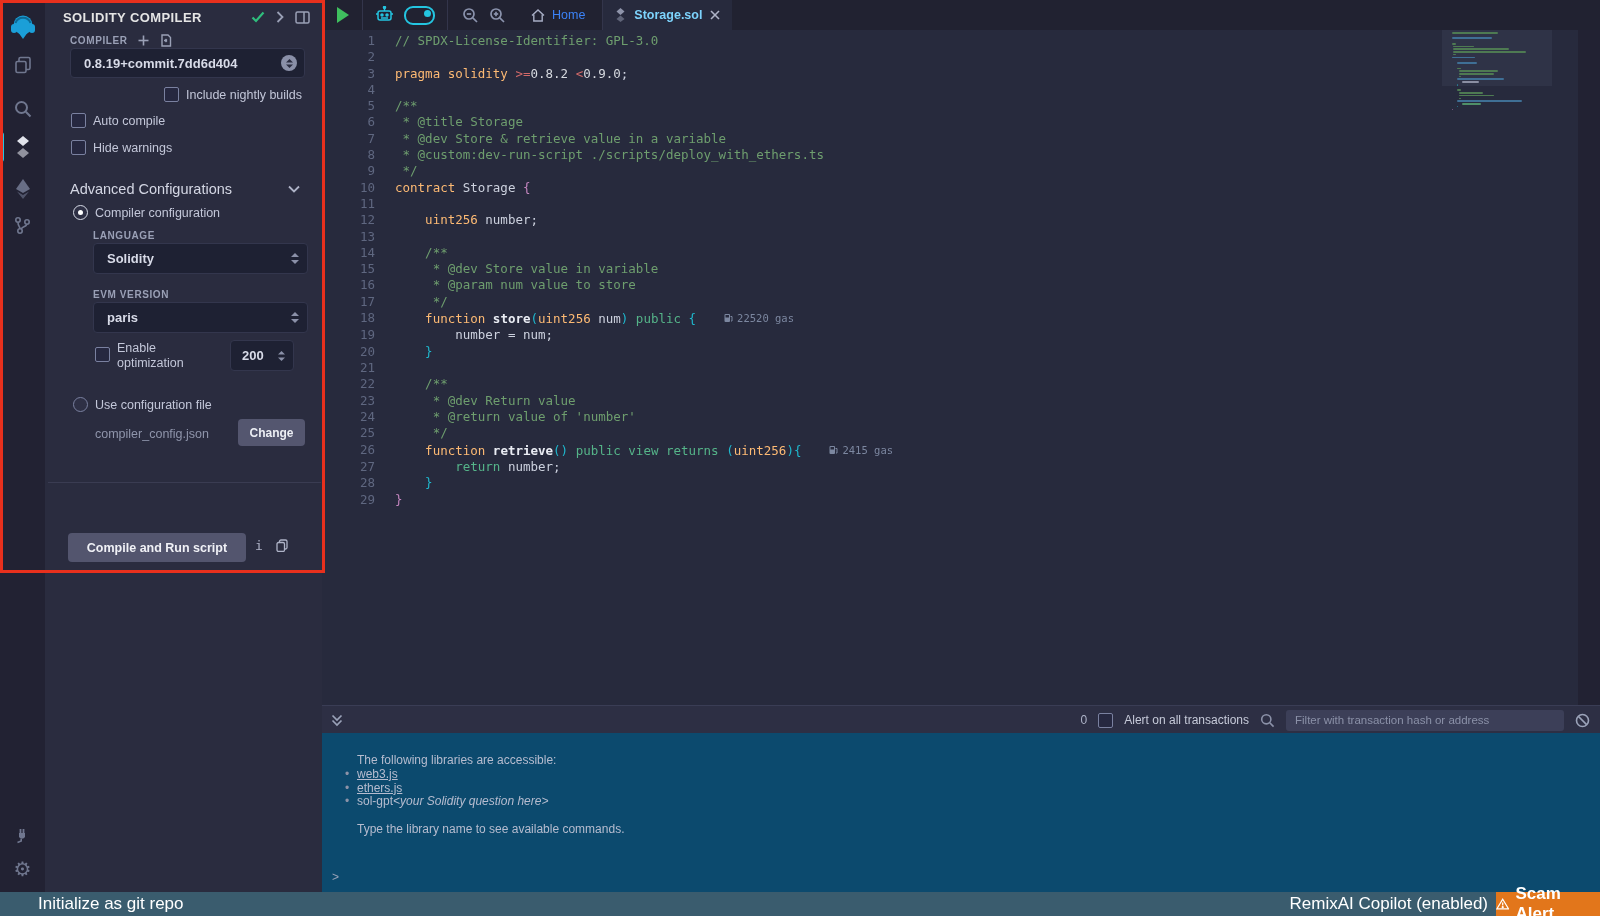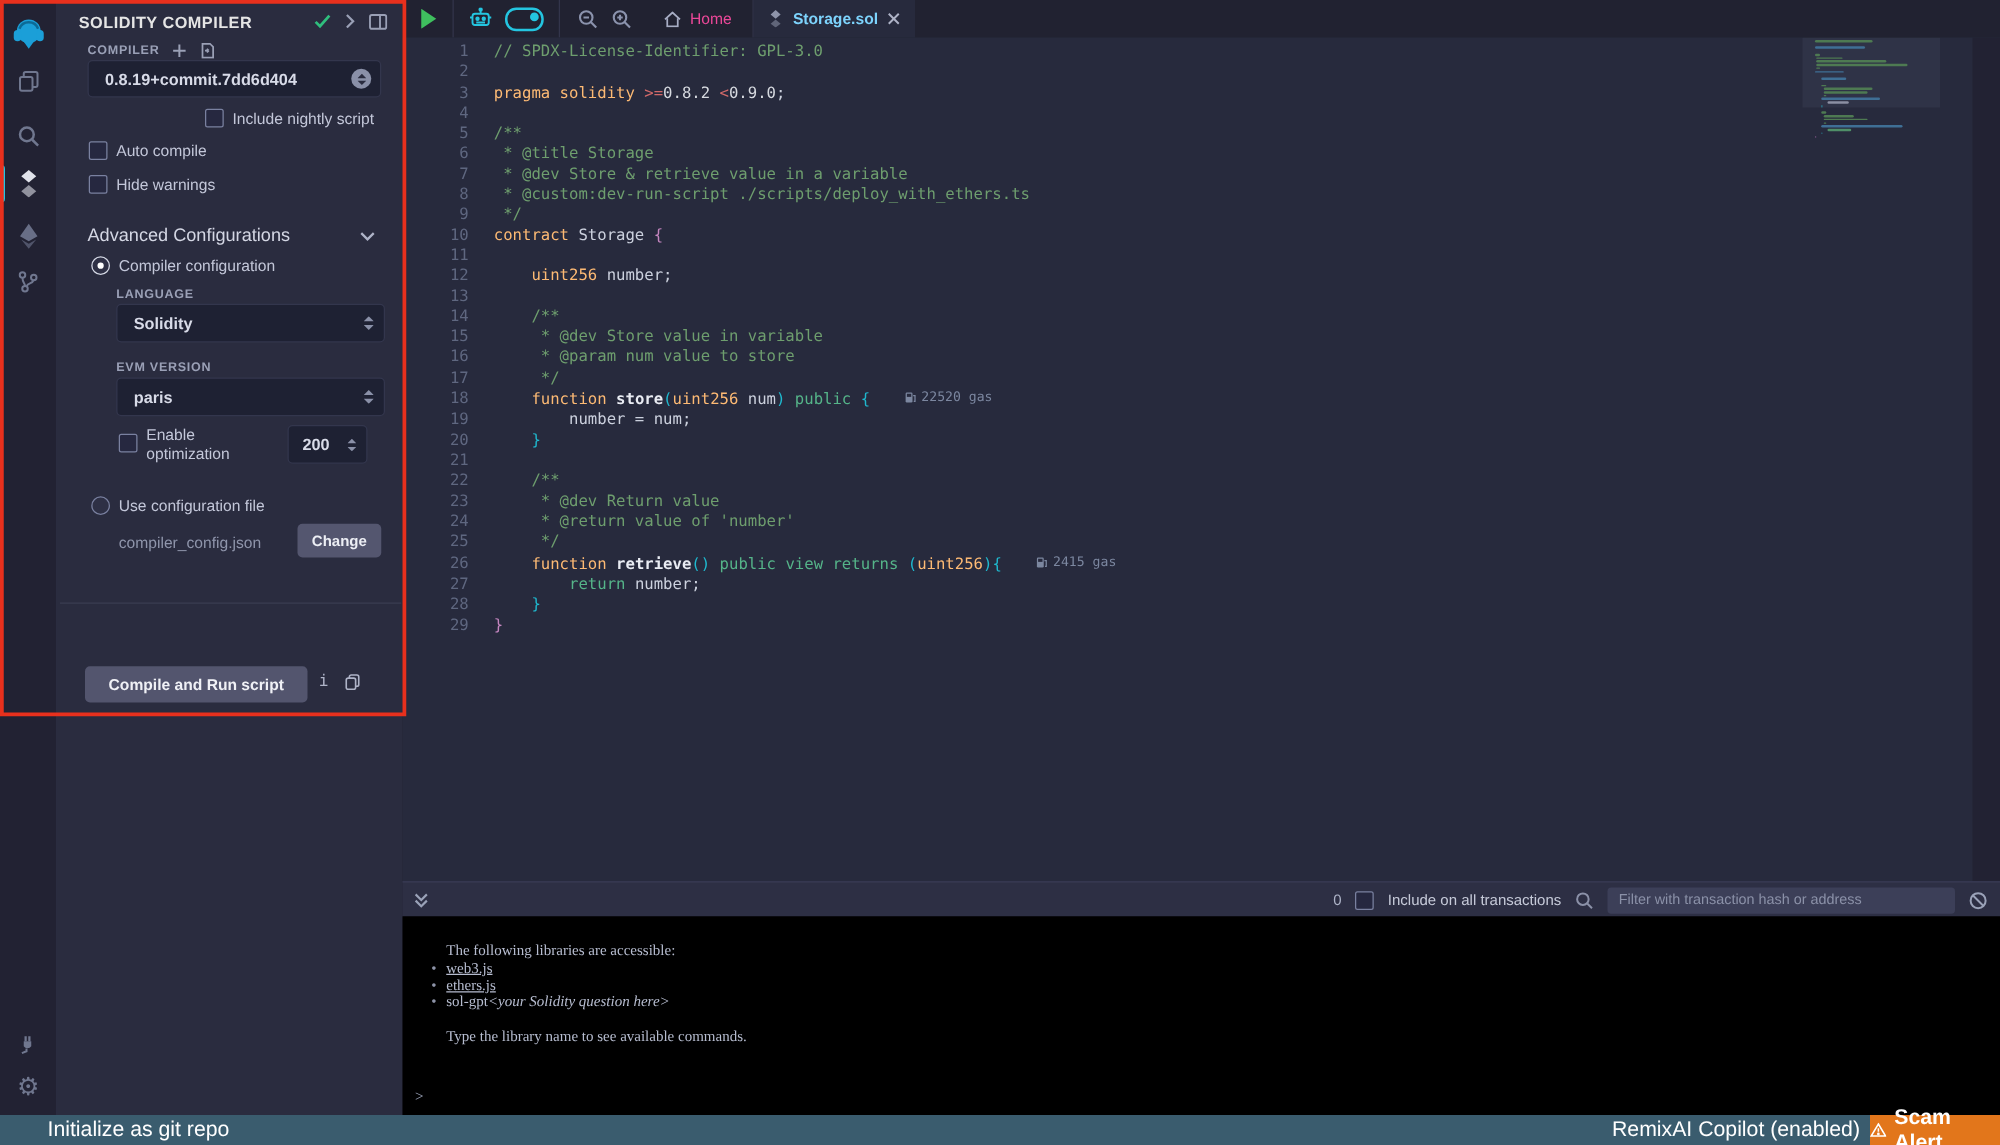--- a/index.html
+++ b/index.html
@@ -40,21 +40,21 @@
   .run-icons{position:absolute;left:210px;top:538px;display:flex;align-items:center;gap:13px;color:#aeb3c7;}
   .i-icon{font-family:"DejaVu Sans Mono",monospace;font-size:13px;cursor:pointer;}
 
   
   .red-box{position:absolute;left:0;top:0;width:319px;height:567px;border:3px solid #e8301d;z-index:60;pointer-events:none;}
 
   
   .main{position:absolute;left:322px;top:0;right:0;bottom:24px;}
   .tab-bar{position:absolute;left:0;top:0;right:0;height:30px;background:#212231;display:flex;align-items:center;}
   .tb-sep{width:1px;height:30px;background:#33354b;}
-  .tab-home{display:flex;align-items:center;gap:7px;color:#ec4899;font-size:12.5px;padding:0 17px;cursor:pointer;}
+  .tab-home{display:flex;align-items:center;gap:7px;color:#3b82f6;font-size:12.5px;padding:0 17px;cursor:pointer;}
   .tab-active{height:30px;background:#272a3d;display:flex;align-items:center;gap:8px;padding:0 12px;color:#7dd3fc;font-size:12.5px;font-weight:bold;cursor:pointer;}
   .toggle{width:27px;height:15px;border:2px solid #24c5e0;border-radius:9px;position:relative;cursor:pointer;}
   .toggle::after{content:"";position:absolute;right:2px;top:2px;width:7px;height:7px;border-radius:50%;background:#24c5e0;}
 
   .editor{position:absolute;left:0;top:30px;right:0;height:675px;background:#272a3d;overflow:hidden;}
   .code-lines{position:absolute;left:0;top:3px;right:0;font-family:"DejaVu Sans Mono",monospace;font-size:12.5px;line-height:16.3px;}
   .code-line{display:flex;white-space:pre;}
   .ln{width:53px;text-align:right;padding-right:20px;color:#5f6780;flex:none;user-select:none;}
   .gas-badge{display:inline-flex;align-items:center;gap:4px;margin-left:28px;color:#7c87a0;font-size:10.5px;}
   .sg-cm{color:#6e9e6e;}
@@ -72,21 +72,21 @@
   .editor-strip{position:absolute;right:0;top:0;width:22px;height:675px;background:#222233;}
 
   .terminal-header{position:absolute;left:0;top:705px;right:0;height:28px;background:#2d2f44;display:flex;align-items:center;border-top:1px solid #3a3d55;}
   .th-right{margin-left:auto;display:flex;align-items:center;gap:11px;margin-right:10px;}
   .th-count{font-size:12px;color:#aeb4c8;}
   .th-label{font-size:12px;color:#c6cad9;}
   .filter-input{width:278px;height:21px;background:#3c3f58;border-radius:3px;border:none;display:flex;align-items:center;}
   .filter-input input{width:100%;background:transparent;border:none;outline:none;color:#d0d4e2;font-size:11.5px;padding:0 9px;font-family:"Liberation Sans",sans-serif;}
   .filter-input input::placeholder{color:#8b91a8;}
 
-  .terminal-body{position:absolute;left:0;top:733px;right:0;bottom:0;background:#000000;font-family:Liberation Serif, serif;font-size:12px;line-height:13.8px;color:#b6bccf;}
+  .terminal-body{position:absolute;left:0;top:733px;right:0;bottom:0;background:#0c4a6e;font-family:Liberation Sans, sans-serif;font-size:12px;line-height:13.8px;color:#b6bccf;}
   .t-lines{padding-top:21px;}
   .t-line{padding-left:35px;}
   .t-bullet{padding-left:23px;display:flex;}
   .t-bullet .dot{width:12px;color:#8d93a8;flex:none;}
   .t-link{text-decoration:underline;cursor:pointer;}
   .t-italic{font-style:italic;}
   .t-prompt{position:absolute;left:10px;bottom:7px;color:#9aa2b8;}
 
   
   .status-bar{position:absolute;left:0;right:0;bottom:0;height:24px;background:#3a5c6e;display:flex;align-items:center;color:#fff;font-size:17px;}
@@ -189,21 +189,21 @@
       <span class="circle-spin">
         <svg width="7" height="9" viewBox="0 0 7 9" fill="#2a2c3f">
             <path d="M3.5 0 L7 3.5 L0 3.5 Z"></path>
             <path d="M3.5 9 L0 5.5 L7 5.5 Z"></path>
           </svg>
       </span>
     </div>
 
     <div class="chk-row" style="left:119px;top:87px;">
       <span class="chk"></span>
-      <span>Include nightly script</span>
+      <span>Include nightly builds</span>
     </div>
     <div class="chk-row" style="left:26px;top:113px;">
       <span class="chk"></span>
       <span>Auto compile</span>
     </div>
     <div class="chk-row" style="left:26px;top:140px;">
       <span class="chk"></span>
       <span>Hide warnings</span>
     </div>
 
@@ -421,21 +421,21 @@
     <div class="terminal-header">
       <div style="margin-left:9px;cursor:pointer;">
         <svg width="12" height="13" viewBox="0 0 12 13" fill="none" stroke="#9aa2b8" stroke-width="1.7">
           <path d="M1.5 1.5 L6 6 L10.5 1.5"></path>
             <path d="M1.5 6.5 L6 11 L10.5 6.5"></path>
         </svg>
       </div>
       <div class="th-right">
         <span class="th-count">0</span>
         <span class="chk"></span>
-        <span class="th-label">Include on all transactions</span>
+        <span class="th-label">Alert on all transactions</span>
         <svg width="15" height="15" viewBox="0 0 15 15" fill="none" stroke="#8b91a8" stroke-width="1.6">
           <circle cx="6.3" cy="6.3" r="4.6"></circle>
             <line x1="9.8" y1="9.8" x2="13.6" y2="13.6"></line>
         </svg>
         <span class="filter-input">
           <input type="text" placeholder="Filter with transaction hash or address" style="">
         </span>
         <svg width="15" height="15" viewBox="0 0 15 15" fill="none" stroke="#9aa2b8" stroke-width="1.6">
           <circle cx="7.5" cy="7.5" r="6"></circle>
             <line x1="3.4" y1="3.4" x2="11.6" y2="11.6"></line>

